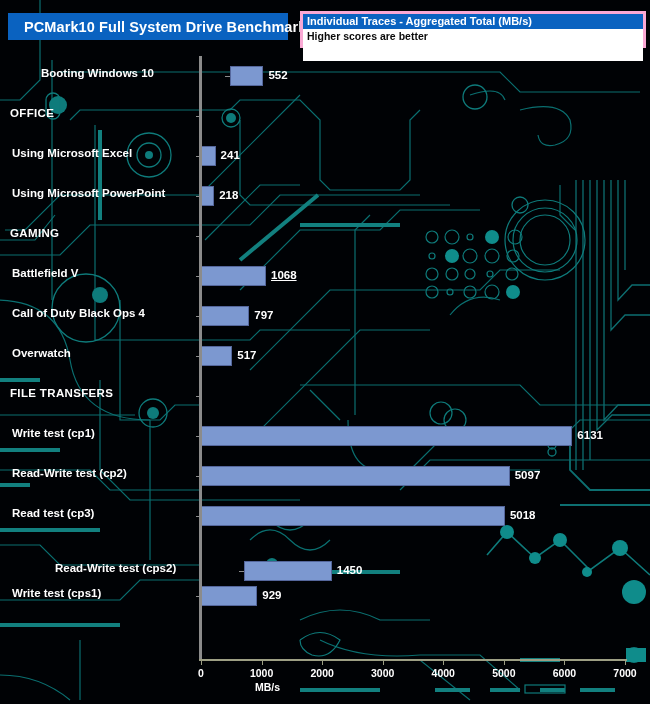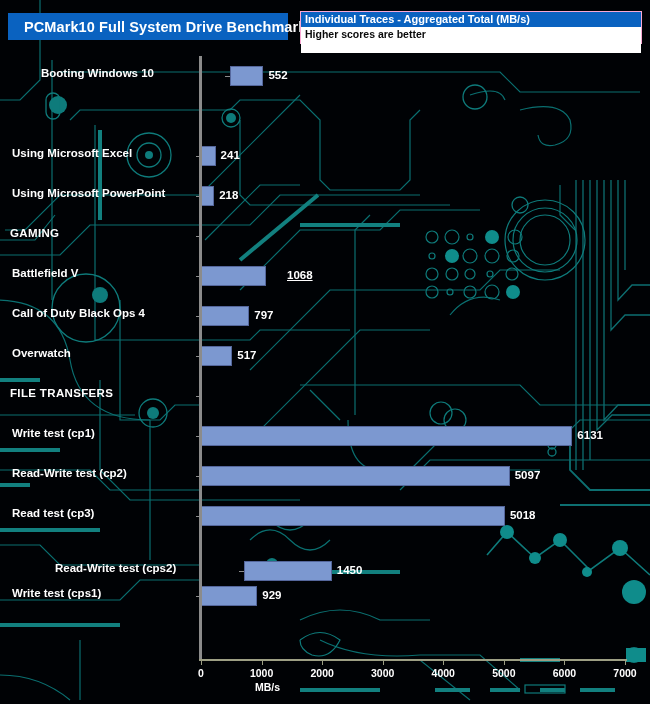--- a/index.html
+++ b/index.html
@@ -14,29 +14,29 @@
   #title-bar{
     position:absolute;left:8px;top:13px;width:280px;height:27px;
     background:#0A62C0;display:flex;align-items:center;
   }
   #title-bar .t{
     color:#ffffff;font-size:14.5px;font-weight:bold;letter-spacing:.1px;
     padding-left:16px;white-space:nowrap;
   }
   #legend-box{
     position:absolute;left:300px;top:11px;width:340px;height:31px;
-    border:1px solid #f9a8d4;background:#000;
+    border:3px solid #f9a8d4;background:#000;
   }
   #legend-top{
     background:#0A62C0;height:15px;line-height:15px;color:#fff;
     font-size:11px;font-weight:bold;padding-left:4px;white-space:nowrap;
     overflow:hidden;
   }
   #legend-bot{
-    background:#ffffff;height:26px;line-height:15px;color:#0a0a0a;
+    background:#ffffff;height:32px;line-height:15px;color:#0a0a0a;
     font-size:10.5px;font-weight:bold;padding-left:4px;white-space:nowrap;
     overflow:hidden;
   }
   
   #plot{position:absolute;left:0;top:56px;width:650px;height:600px;}
   .row{position:absolute;left:0;height:40px;width:650px;}
   .row .label{
     position:absolute;left:12px;top:11px;color:#ffffff;
     font-size:11.5px;font-weight:bold;white-space:nowrap;
   }
@@ -233,41 +233,45 @@
     <div id="legend-bot">Higher scores are better</div>
   </div>
 
   <div id="plot">
       <div class="row" style="top: 0px; margin-left: 29px;">
         <div class="label">Booting Windows 10</div>
         <div class="tick-mark" style="top: 20px;"></div>
         <div class="bar" style="width: 33.4354px; background: rgb(124, 152, 208);"></div>
         <div class="val" style="left: 239.435px;">552</div>
       </div>
+      <div class="row cat" style="top: 40px;">
+        <div class="label">OFFICE</div>
+        <div class="tick-mark" style="top: 20px;"></div>
+      </div>
       <div class="row" style="top: 80px;">
         <div class="label">Using Microsoft Excel</div>
         <div class="tick-mark" style="top: 20px;"></div>
         <div class="bar" style="width: 14.5977px; background: rgb(124, 152, 208);"></div>
         <div class="val" style="left: 220.598px;">241</div>
       </div>
       <div class="row" style="top: 120px;">
         <div class="label">Using Microsoft PowerPoint</div>
         <div class="tick-mark" style="top: 20px;"></div>
         <div class="bar" style="width: 13.2046px; background: rgb(124, 152, 208);"></div>
         <div class="val" style="left: 219.205px;">218</div>
       </div>
       <div class="row cat" style="top: 160px;">
         <div class="label">GAMING</div>
         <div class="tick-mark" style="top: 20px;"></div>
       </div>
       <div class="row" style="top: 200px;">
         <div class="label">Battlefield V</div>
         <div class="tick-mark" style="top: 20px;"></div>
         <div class="bar" style="width: 64.6903px; background: rgb(124, 152, 208);"></div>
-        <div class="val" style="left: 287px; text-decoration: underline;">1068</div>
+        <div class="val" style="left: 271px; text-decoration: underline;">1068</div>
       </div>
       <div class="row" style="top: 240px; text-decoration: underline;">
         <div class="label">Call of Duty Black Ops 4</div>
         <div class="tick-mark" style="top: 20px;"></div>
         <div class="bar" style="width: 48.2754px; background: rgb(124, 152, 208);"></div>
         <div class="val" style="left: 254.275px;">797</div>
       </div>
       <div class="row" style="top: 280px;">
         <div class="label">Overwatch</div>
         <div class="tick-mark" style="top: 20px;"></div>

